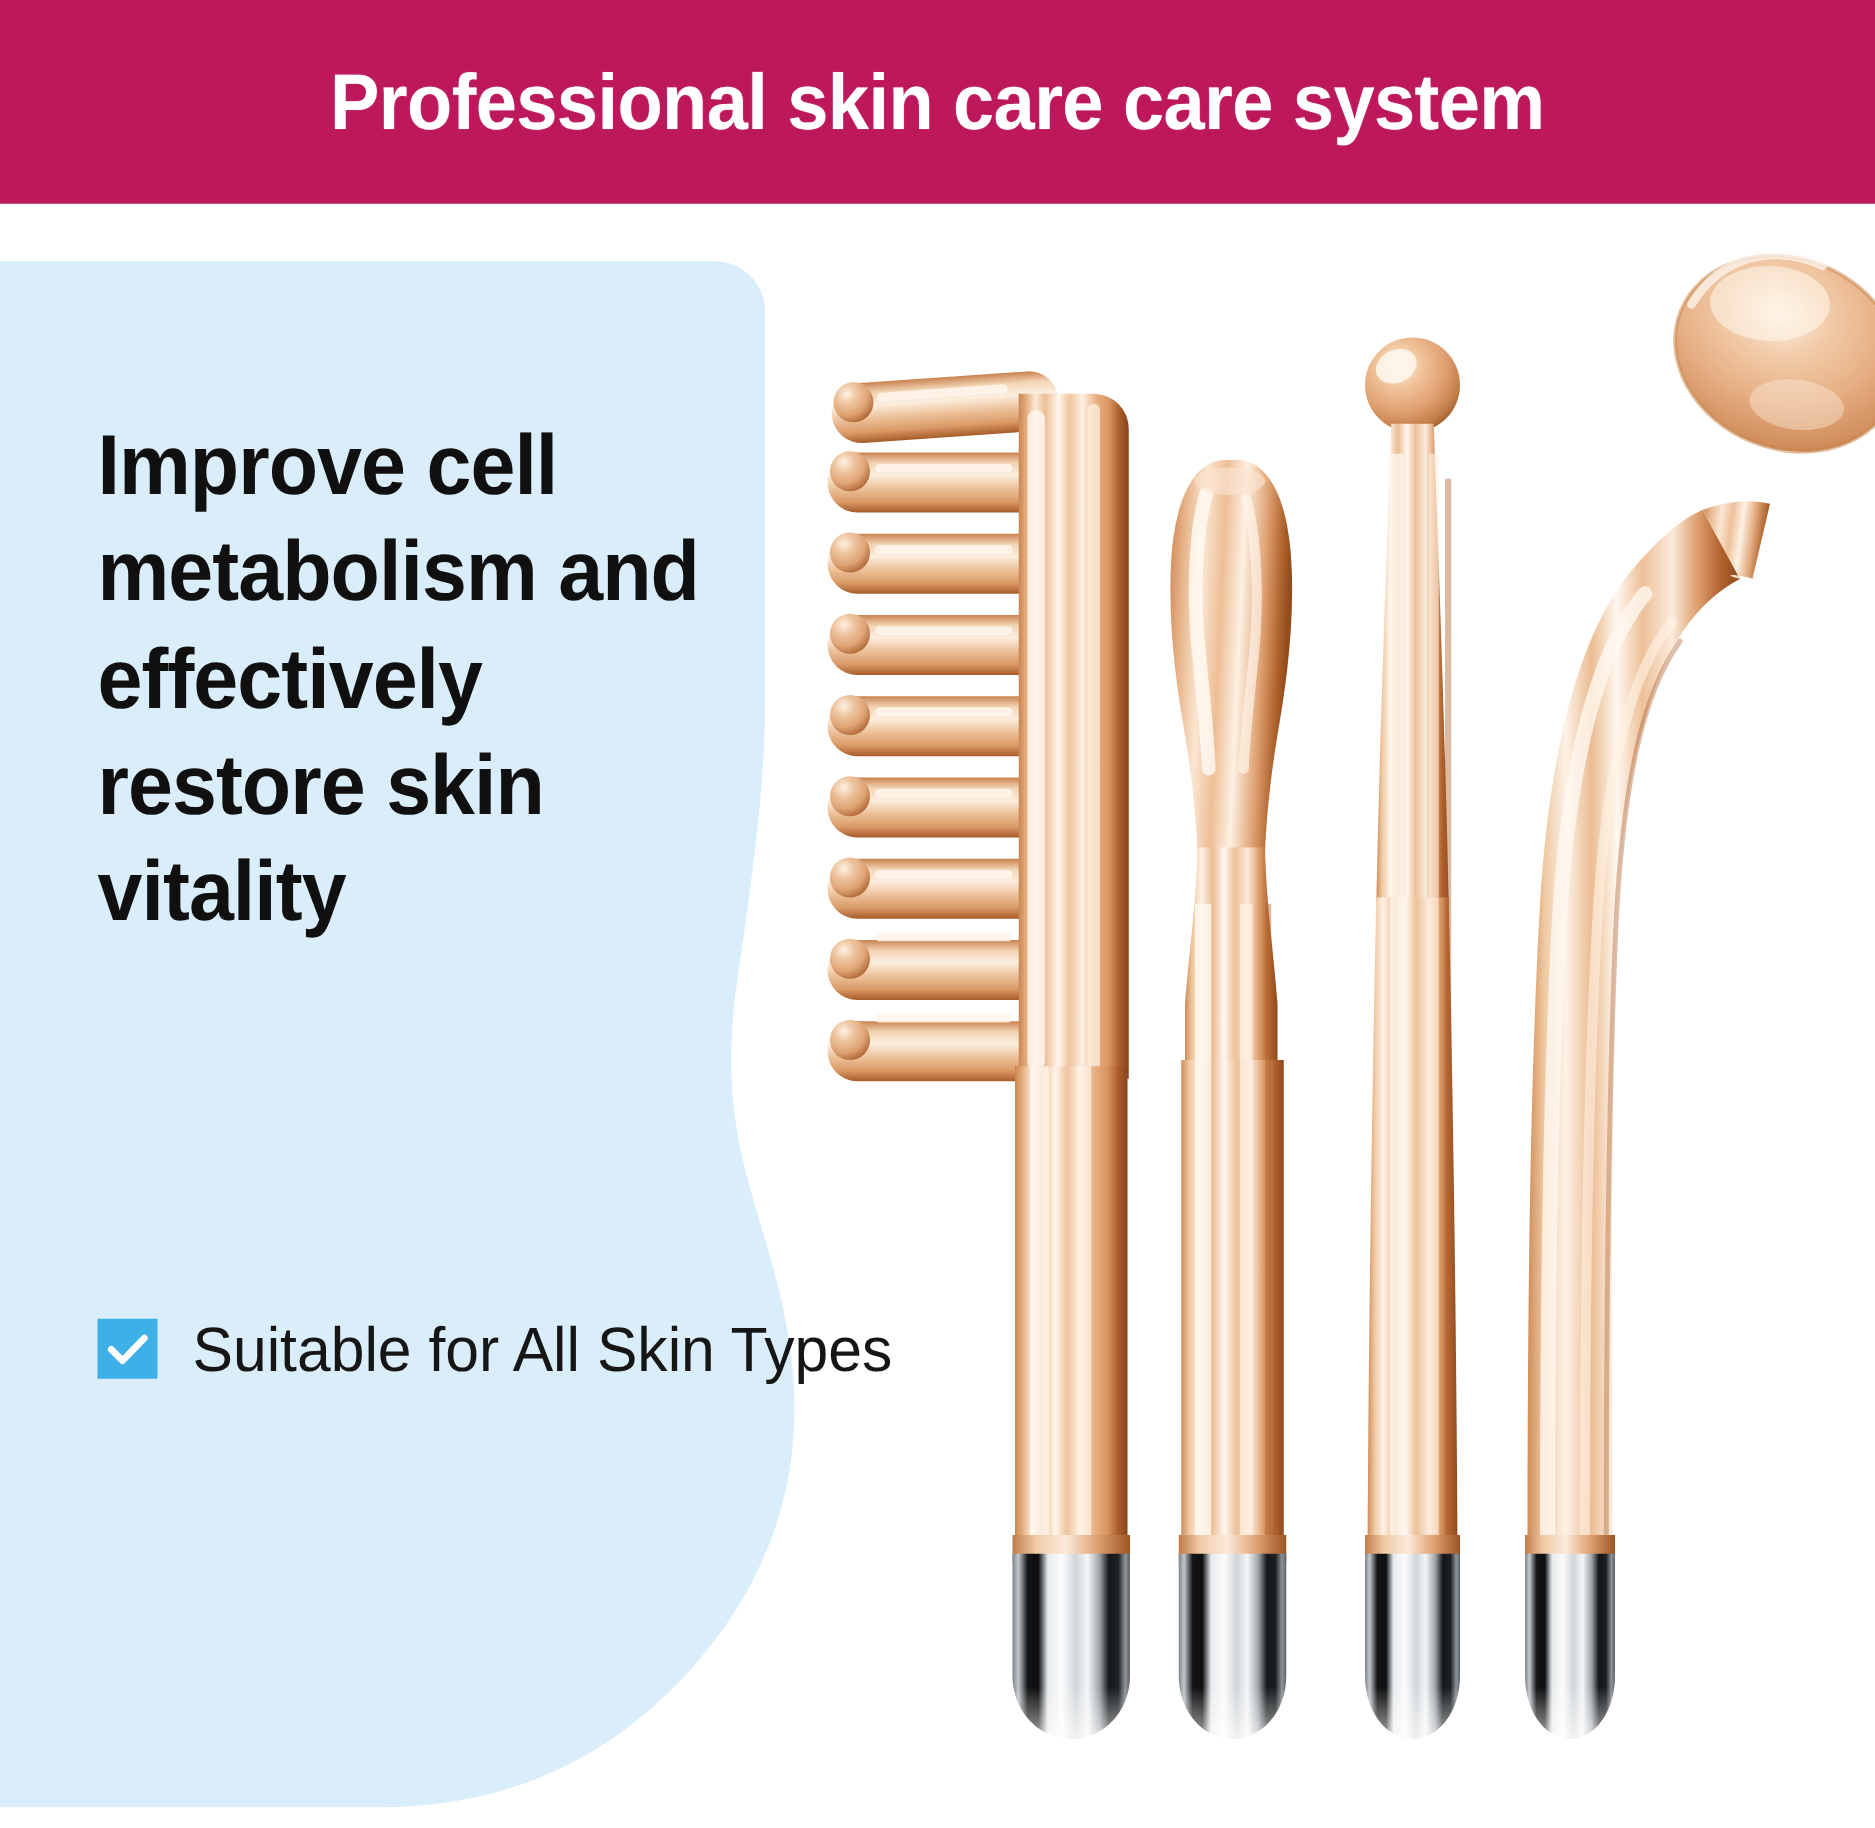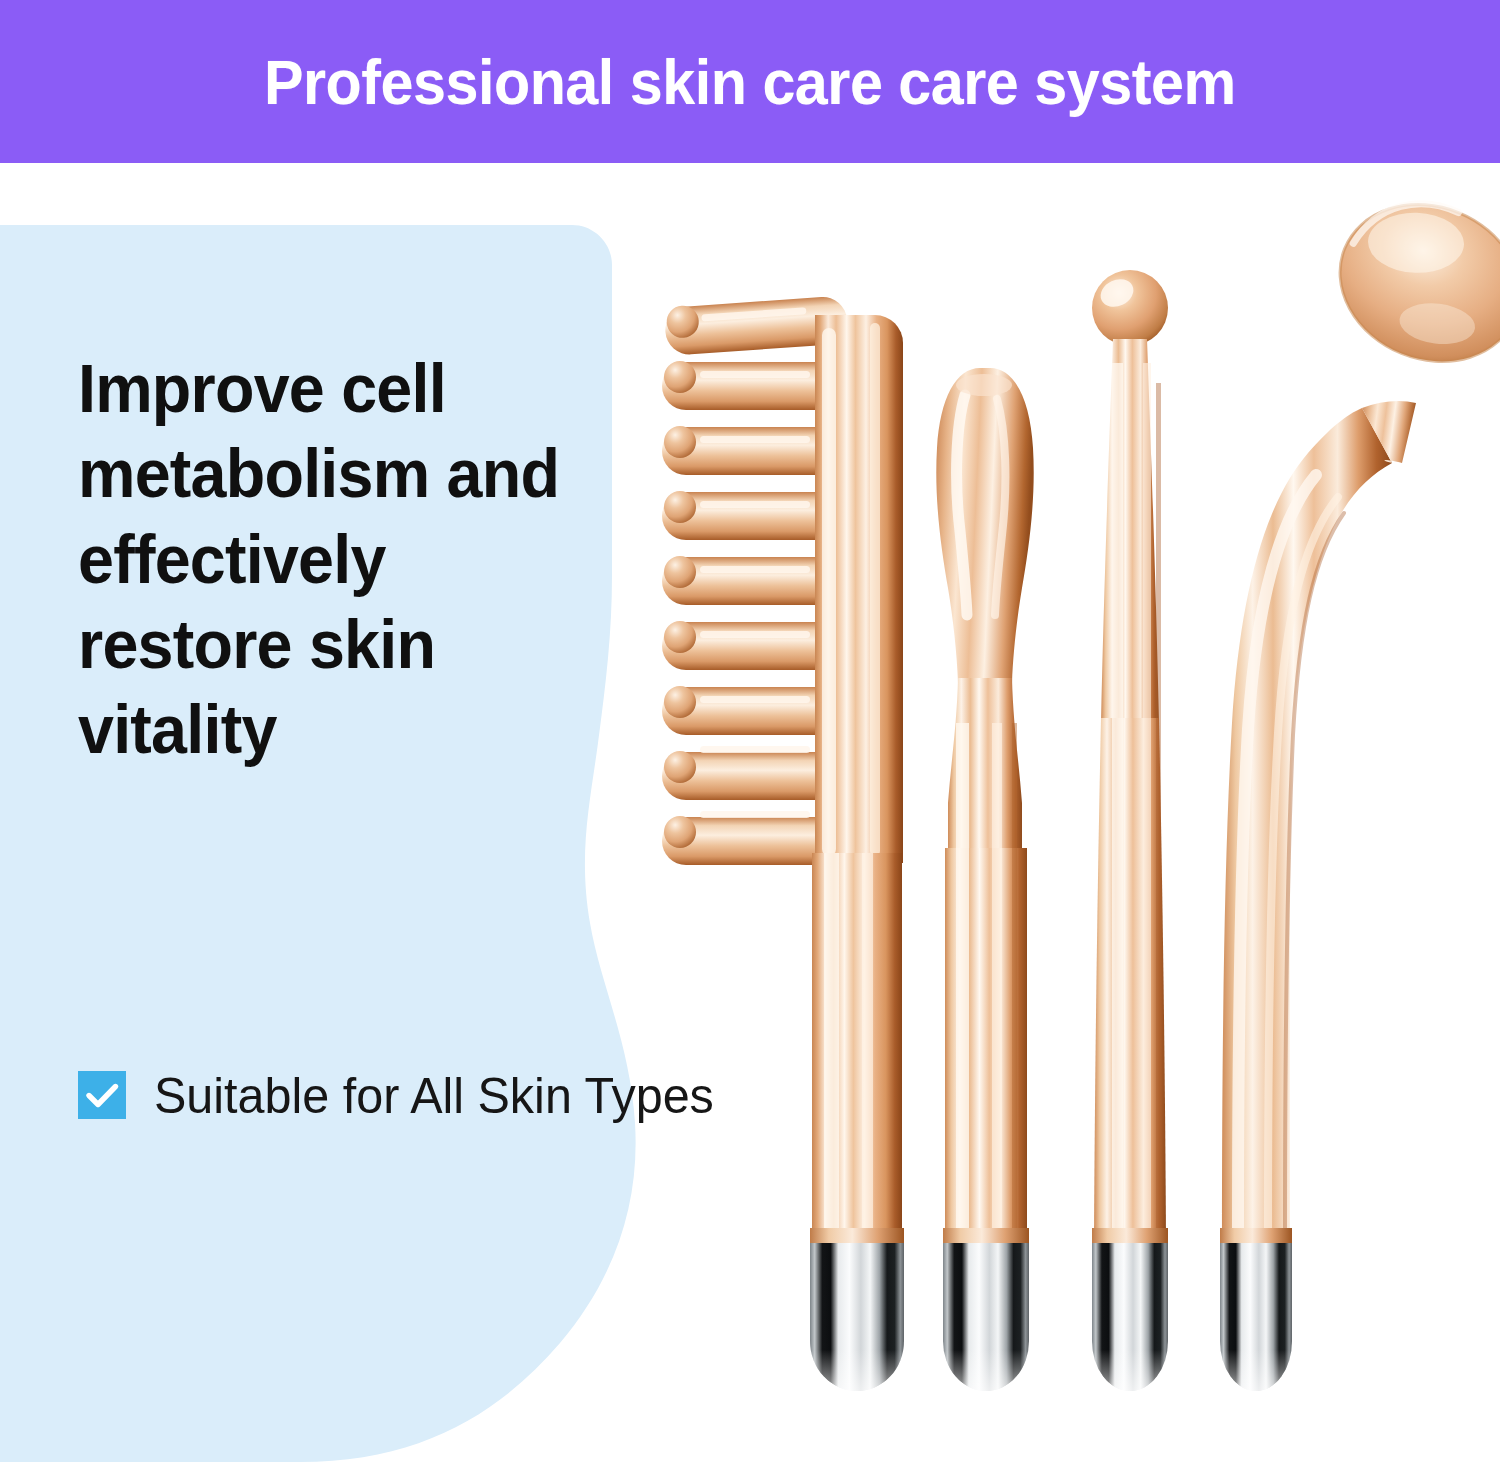--- a/index.html
+++ b/index.html
@@ -6,36 +6,36 @@
   html,body{ background:#ffffff; }
   body{
     width:1500px; height:1462px; position:relative; overflow:hidden;
     font-family:"Liberation Sans", sans-serif;
     background:#ffffff;
   }
 
   
   .banner{
     position:absolute; left:0; top:0; width:1500px; height:163px;
-    background:#8b5cf6;
+    background:#be185d;
     display:flex; align-items:center; justify-content:center;
   }
   .banner-title{
     color:#ffffff;
     font-size:63px;
     font-weight:600;
     letter-spacing:-0.5px;
     transform:scaleX(0.94);
     white-space:nowrap;
     text-shadow:0 0 1px rgba(255,255,255,.35);
   }
 
   
   .panel-wrap{
-    position:absolute; left:0; top:163px; width:760px; height:1133px;
+    position:absolute; left:0; top:147px; width:760px; height:1133px;
   }
   .panel-blob{
     position:absolute; left:0; top:0; width:760px; height:1299px;
   }
 
   .panel-content{
     position:absolute; left:0; top:0; width:700px; height:1299px;
     z-index:2;
   }
 

